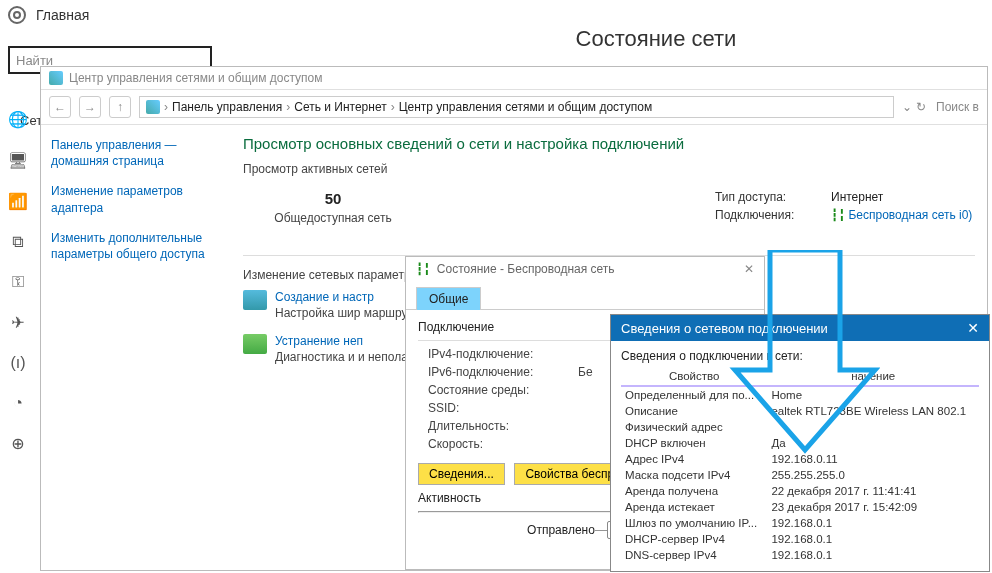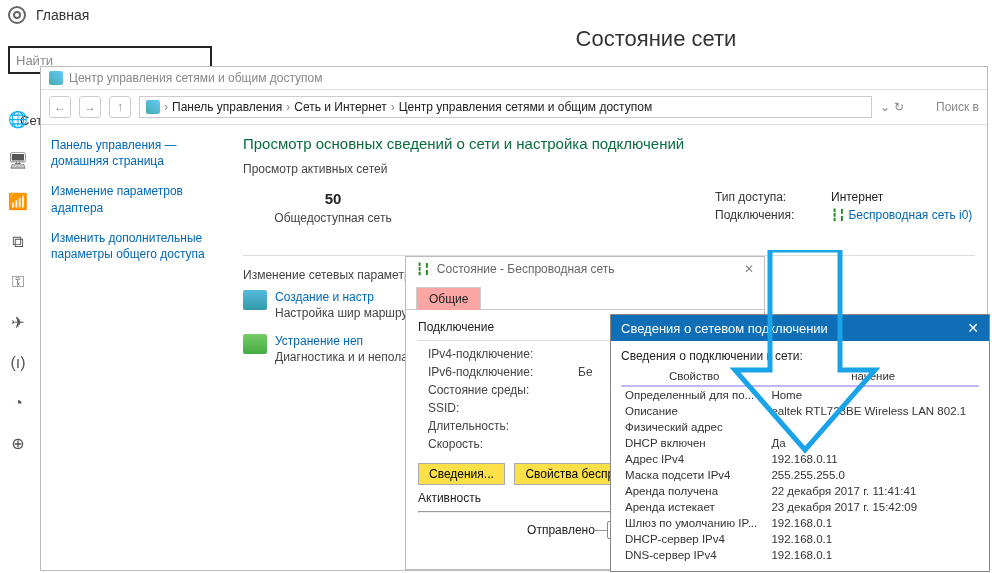--- a/index.html
+++ b/index.html
@@ -20,21 +20,21 @@
 
 .win1 { position: absolute; left: 40px; top: 66px; width: 948px; height: 505px; border: 1px solid #bbb; background: #fff; }
 .win1-title { display: flex; align-items: center; gap: 6px; padding: 4px 8px; color: #888; font-size: 12px; border-bottom: 1px solid #e0e0e0; }
 .mini-icon { width: 14px; height: 14px; display: inline-block; background: linear-gradient(45deg,#4aa,#6cf); border-radius: 2px; }
 .win1-toolbar { display: flex; align-items: center; gap: 8px; padding: 6px 8px; border-bottom: 1px solid #e0e0e0; font-size: 12px; color: #444; }
 .nav-btn { width: 22px; height: 22px; border: 1px solid #ccc; border-radius: 3px; display: flex; align-items: center; justify-content: center; color: #888; }
 .crumbs { flex: 1; border: 1px solid #ccc; padding: 3px 6px; display: flex; align-items: center; gap: 4px; }
 .crumbs span.sep { color: #888; }
 .crumbs a { color: #222; text-decoration: none; }
 .toolbar-tail { display: flex; gap: 4px; align-items: center; color: #888; }
-.search-hint { color: #888; margin-left: 24px; text-align: center; }
+.search-hint { color: #888; margin-left: 2px; text-align: center; }
 
 .win1-body { display: flex; }
 .sidebar { width: 190px; padding: 12px 10px; }
 .sidebar a { display: block; color: #0067b8; font-size: 12px; margin-bottom: 14px; text-decoration: none; line-height: 1.35; }
 .main { flex: 1; padding: 10px 12px; }
 .main h2 { color: #0a6c3e; font-size: 15px; font-weight: 400; margin-bottom: 10px; }
 .sec-label { color: #444; font-size: 12px; margin: 8px 0; }
 .net-row { display: flex; justify-content: space-between; padding: 6px 0 29px; border-bottom: 1px solid #ddd; }
 .net-left { text-align: center; width: 180px; }
 .net-left .big { font-size: 15px; font-weight: 600; }
@@ -48,21 +48,21 @@
 .change-sec h3 { color: #444; font-size: 12px; font-weight: 400; margin: 12px 0 8px; }
 .change-item { display: flex; gap: 8px; margin-bottom: 14px; font-size: 12px; }
 .change-item .ci-icon { width: 24px; height: 20px; background: linear-gradient(#5bd,#39a); border-radius: 2px; flex-shrink: 0; }
 .change-item a { color: #0067b8; text-decoration: none; }
 .change-item .ci-text div:last-child { color: #444; margin-top: 2px; }
 
 
 .win2 { position: absolute; left: 405px; top: 256px; width: 360px; height: 314px; border: 1px solid #bbb; background: #fff; }
 .win2-title { display: flex; align-items: center; justify-content: space-between; padding: 5px 10px; color: #666; font-size: 12px; }
 .close-x { color: #888; cursor: pointer; }
-.tab { border: 1px solid #ccc; border-bottom: none; padding: 4px 12px; display: inline-block; margin: 6px 0 0 10px; font-size: 12px; background: #fca5a5; position: relative; z-index: 2; }
+.tab { border: 1px solid #ccc; border-bottom: none; padding: 4px 12px; display: inline-block; margin: 6px 0 0 10px; font-size: 12px; background: #7dd3fc; position: relative; z-index: 2; }
 .tab-line { height: 1px; background: #ccc; margin-top: -1px; }
 .group { margin: 10px 12px; }
 .group-title { font-size: 12px; margin-bottom: 6px; }
 .group hr { border: none; border-top: 1px solid #ddd; margin-bottom: 4px; }
 .kv { display: flex; font-size: 12px; color: #444; padding: 2px 0 2px 10px; }
 .kv .k { width: 150px; }
 .btn { border: 1px solid #aaa; background: #fde047; padding: 3px 10px; font-size: 12px; margin-right: 6px; }
 .btnrow { margin: 8px 0 4px 12px; }
 .activity { margin: 6px 12px; font-size: 12px; }
 .activity-row { display: flex; align-items: center; justify-content: center; margin-top: 8px; }

